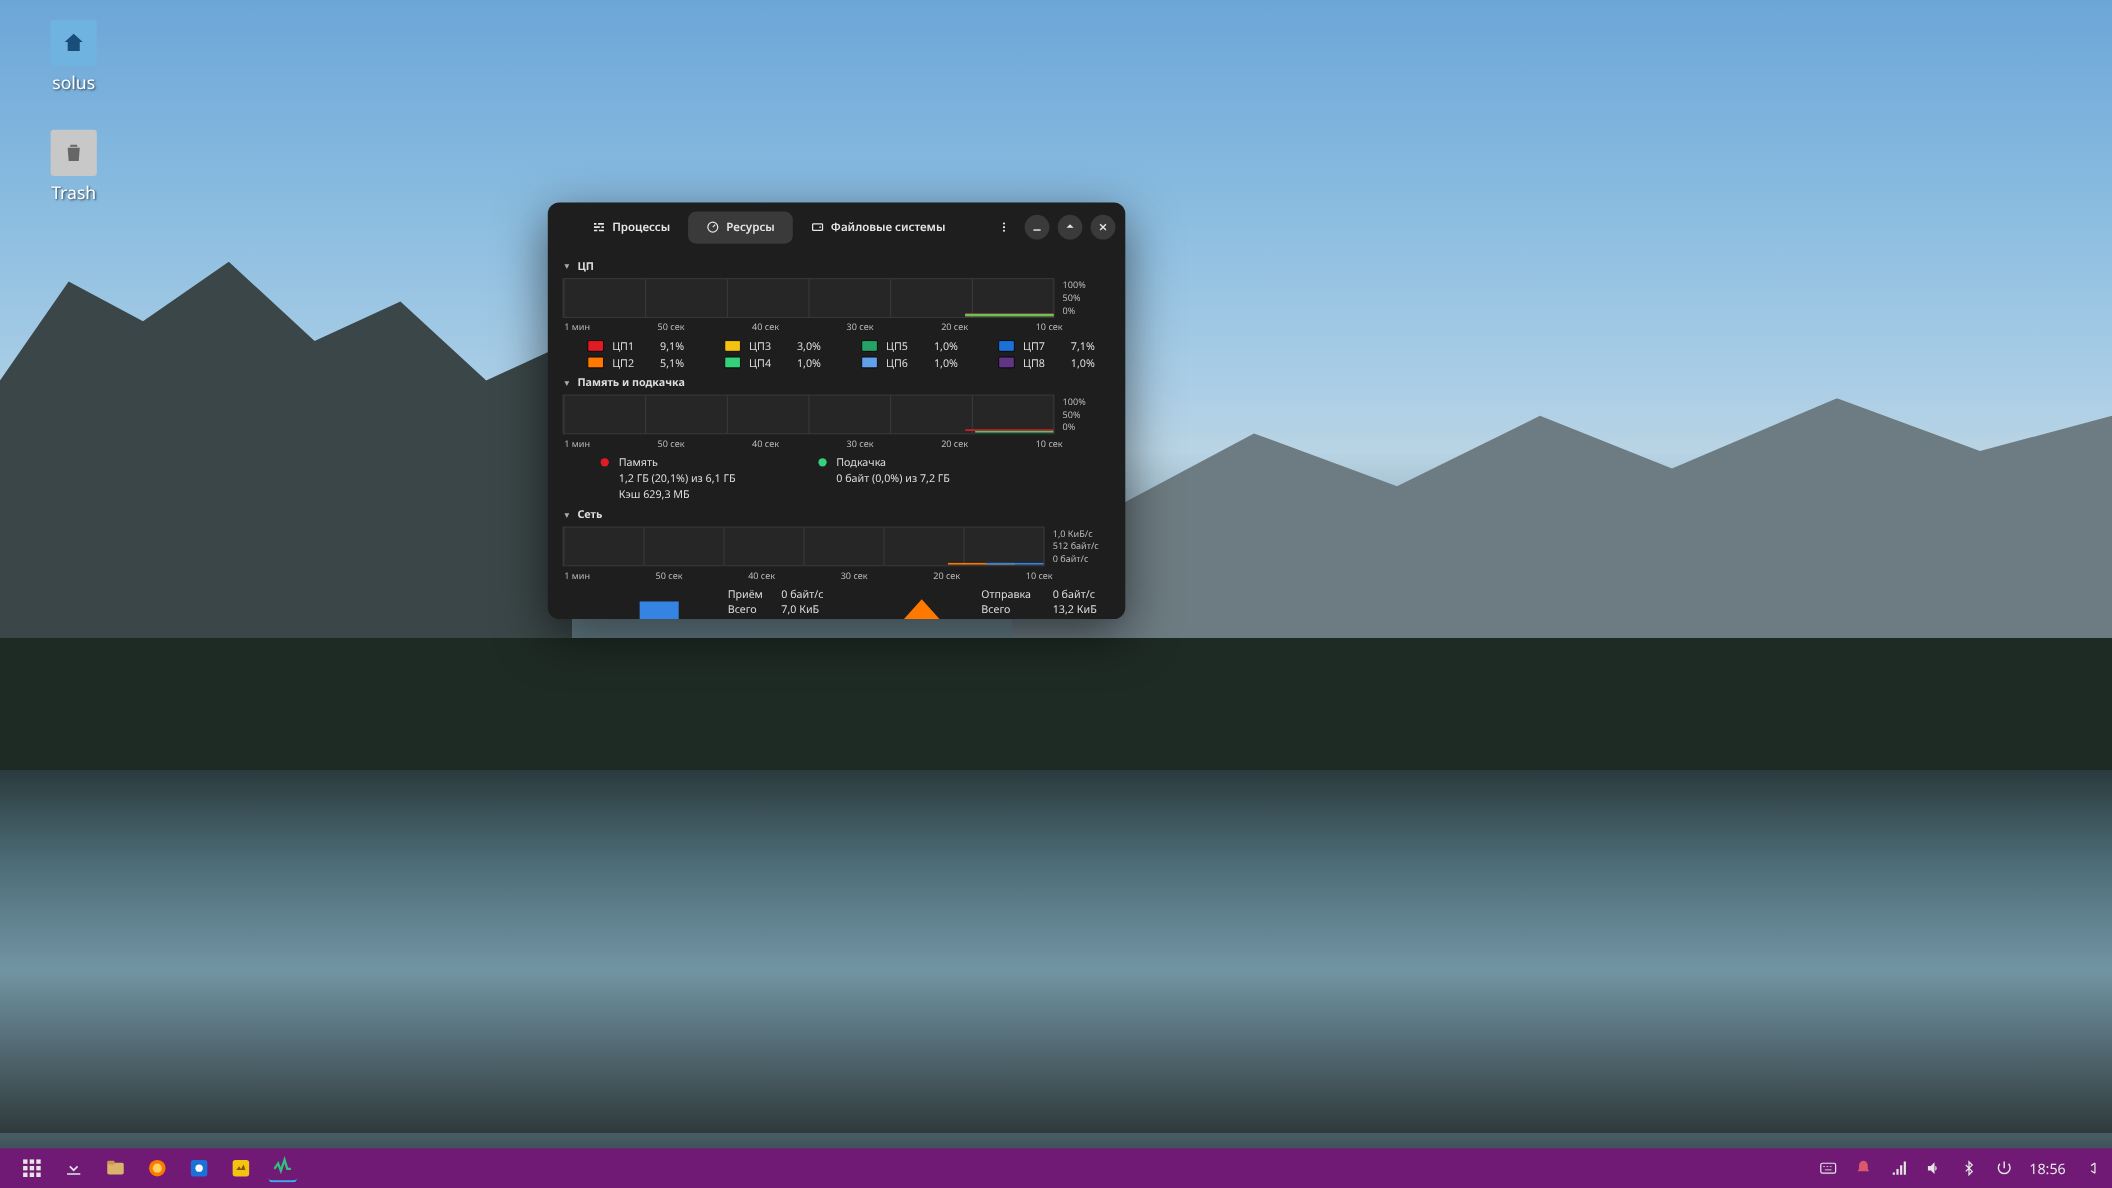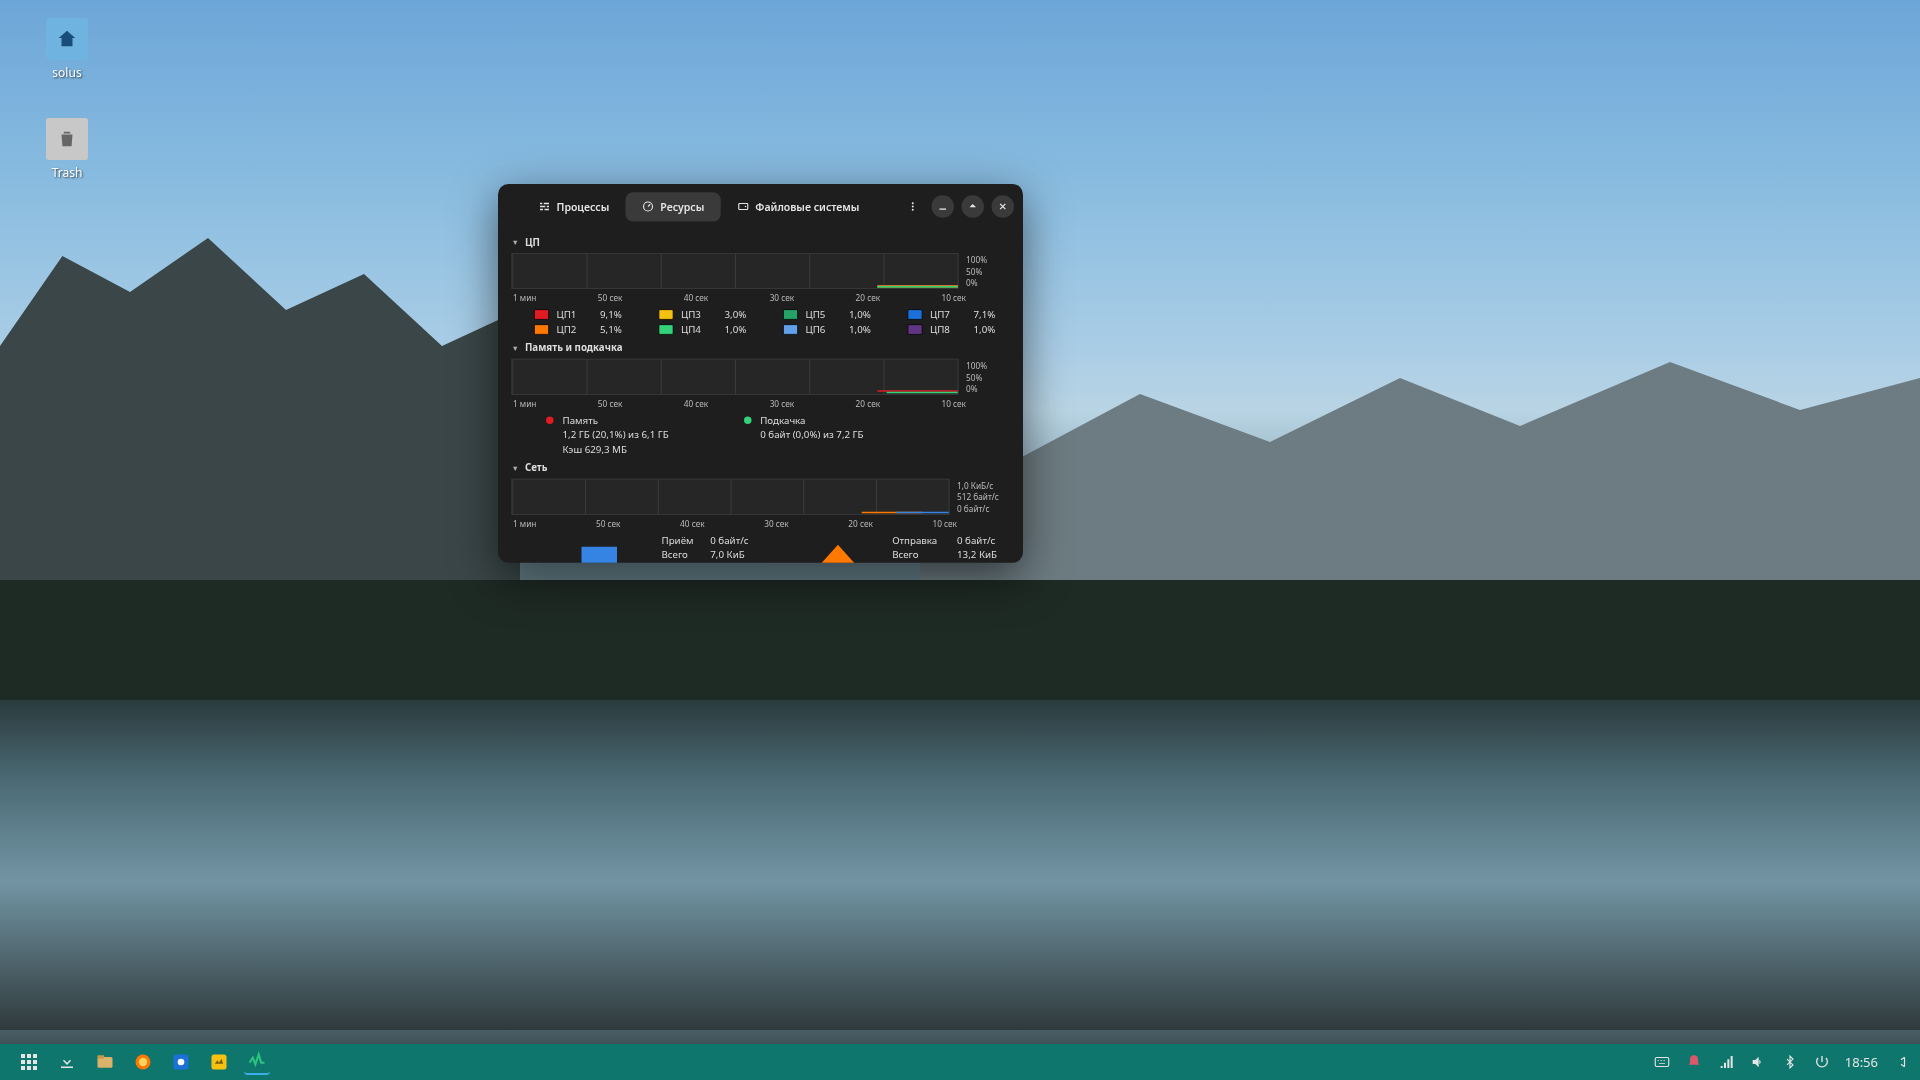--- a/index.html
+++ b/index.html
@@ -14,21 +14,21 @@
   .mtn1 { left:0; top:220px; width:520px; height:360px; clip-path: polygon(0 100%, 0 35%, 12% 10%, 25% 20%, 40% 5%, 55% 25%, 70% 15%, 85% 35%, 100% 25%, 100% 100%); }
   .mtn2 { right:0; top:330px; width:1000px; height:320px; clip-path: polygon(0 100%, 0 60%, 10% 40%, 22% 20%, 35% 35%, 48% 15%, 60% 30%, 75% 10%, 88% 25%, 100% 15%, 100% 100%); background:#6d7c82;}
   .mtn3 { right:0; top:380px; width:1000px; height:300px; clip-path: polygon(0 100%, 0 70%, 15% 50%, 30% 65%, 50% 45%, 70% 60%, 85% 50%, 100% 55%, 100% 100%); background:#d0d4d2;}
   .forest { position:absolute; left:0; right:0; top:580px; height:200px; background:#1e2a24;}
   .lake { position:absolute; left:0; right:0; top:700px; height:330px;
     background: linear-gradient(180deg, #2a3b3d 0%, #4c6b76 25%, #7295a4 55%, #2f3a3c 100%);}
 
   
   .desktop-icon { position:absolute; left:32px; width:70px; display:flex; flex-direction:column; align-items:center; gap:4px; cursor:pointer; }
   .desktop-icon .img { width:42px; height:42px; border-radius:3px; display:flex; align-items:center; justify-content:center; }
-  .desktop-icon .lbl { color:#fff; font-size:12px; text-shadow: 1px 1px 2px #000a; text-align: center; }
+  .desktop-icon .lbl { color:#fff; font-size:16px; text-shadow: 1px 1px 2px #000a; text-align: center; }
 
   
   .window {
     position:absolute; left:498px; top:184px; width:700px; height:505px;
     background:#1e1e1e; border-radius:14px; color:#ddd;
     box-shadow: 0 18px 60px rgba(0,0,0,0.55);
     overflow:hidden;
     transform: scale(0.75);
     transform-origin: top left;
   }
@@ -65,21 +65,21 @@
   .mem-row, .net-row { display:flex; gap:40px; margin:6px 0 0 46px; font-size:13px;}
   .mem-col, .net-col { display:flex; gap:12px; align-items:flex-start; }
   .dot { width:10px; height:10px; border-radius:50%; margin-top:4px; }
   .sublines div { line-height:1.45; }
   .net-vals { display:flex; flex-direction:column; align-items:flex-start; margin-left:auto; min-width:70px;}
   .net-block { display:flex; gap:12px; flex:1; align-items:flex-start;}
 
   
   .panel {
     position:absolute; left:0; right:0; bottom:0; height:36px;
-    background:#0f766e; display:flex; align-items:center; padding:0 10px; color:#e5e5e5;
+    background:#701a75; display:flex; align-items:center; padding:0 10px; color:#e5e5e5;
   }
   .panel .picon { width:26px; height:26px; margin:0 6px; display:flex; align-items:center; justify-content:center; cursor:pointer; border-radius:4px;}
   .panel .picon.active { border-bottom:2px solid #3daee9; }
   .panel .right { margin-left:auto; display:flex; align-items:center; gap:14px; font-size:13px;}
   .panel .right .ic { width:18px; height:18px; display:flex; align-items:center; justify-content:center;}
 </style>
 </head>
 <body>
 
 <div class="mtn mtn3"></div>

